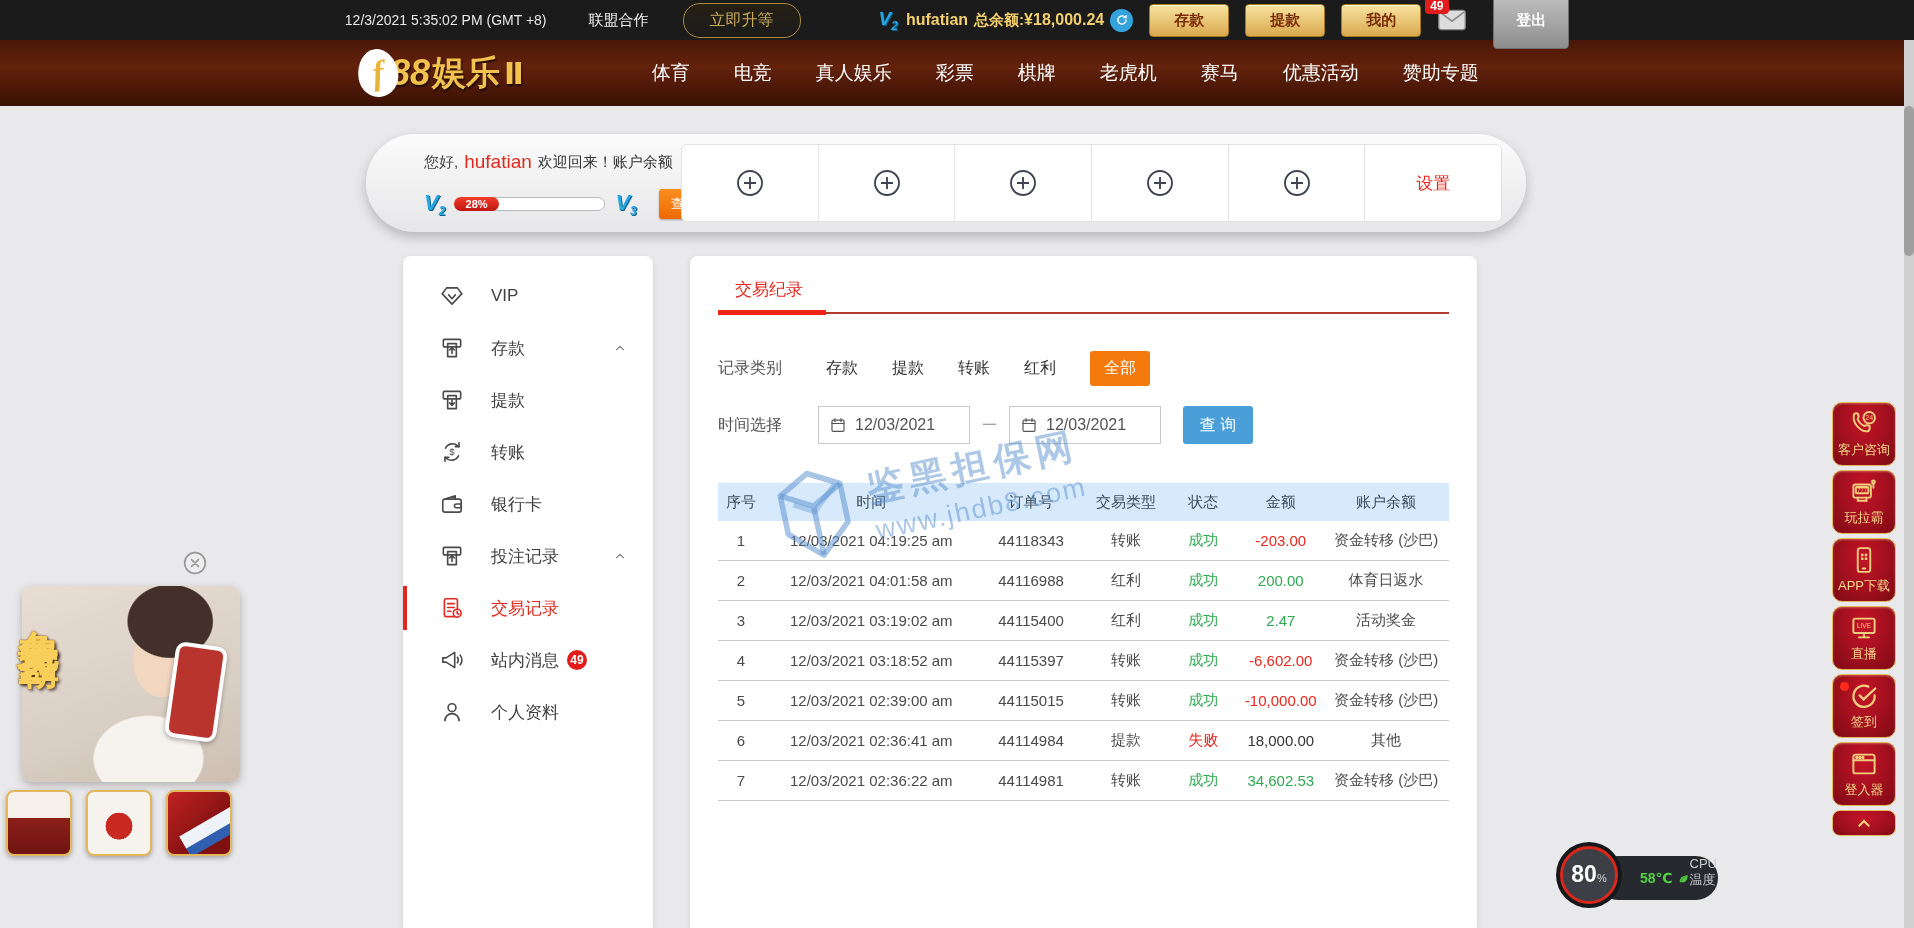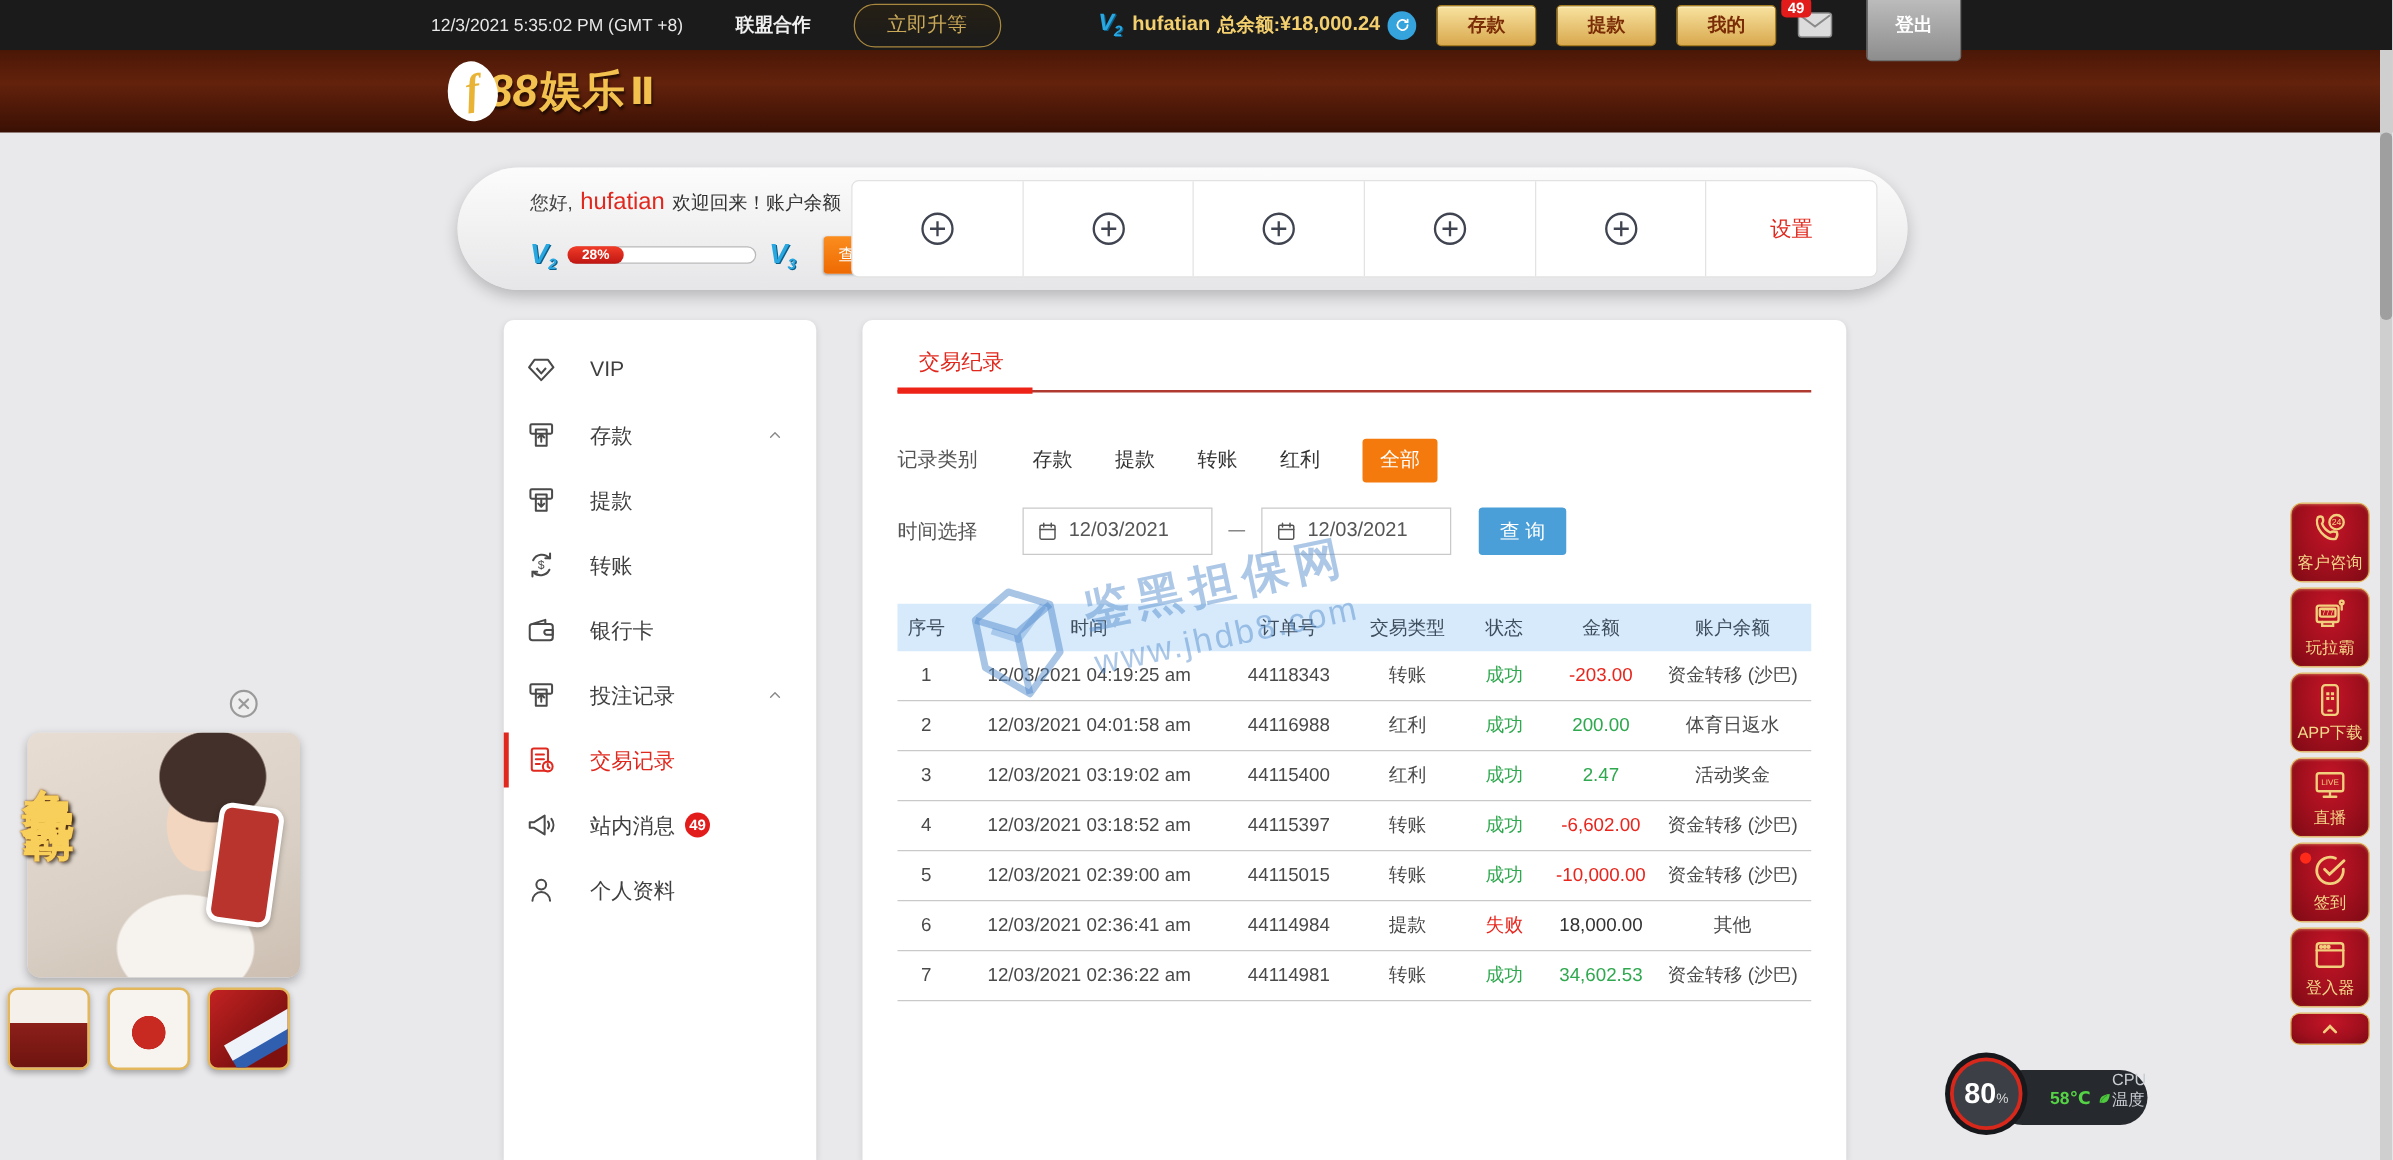--- a/index.html
+++ b/index.html
@@ -5,21 +5,21 @@
   * { margin:0; padding:0; box-sizing:border-box; }
   html,body { width:1914px; height:928px; }
   body { font-family:"Liberation Sans","DejaVu Sans",sans-serif; background:#e9e9eb; overflow:hidden; }
   .screen { position:relative; width:1914px; height:928px; background:#e9e9eb; overflow:hidden; }
   svg { display:block; }
 
   
   .topbar { position:absolute; top:0; left:0; width:100%; height:40px; background:#1b1b1b; z-index:30; }
   .topbar-inner { height:100%; display:flex; align-items:center; justify-content:center; gap:0; }
   .tb-time { color:#e8e8e8; font-size:14px; margin-right:42px; }
-  .tb-link { color:#f0f0f0; font-size:15px; font-weight:bold; margin-right:34px; cursor:pointer; }
+  .tb-link { color:#f0f0f0; font-size:15px; font-weight:normal; margin-right:34px; cursor:pointer; }
   .tb-upgrade { color:#c9a858; font-size:16px; border:1px solid #a8883e; border-radius:17px; padding:6px 26px; margin-right:78px; cursor:pointer; background:linear-gradient(180deg,#262015,#1b1b1b); }
   .vlogo { font-style:italic; font-weight:bold; color:#28a7e0; font-size:19px; text-shadow:1px 1px 0 #0d5f8a; }
   .vlogo sub { font-size:12px; }
   .tb-user { color:#f3cf6e; font-size:16px; font-weight:bold; margin:0 6px 0 8px; }
   .tb-balance-label { color:#f3cf6e; font-size:15px; font-weight:bold; }
   .tb-balance { color:#f3cf6e; font-size:16px; font-weight:bold; }
   .tb-refresh { width:23px; height:23px; border-radius:50%; background:#35a3dc; display:flex; align-items:center; justify-content:center; margin:0 16px 0 6px; cursor:pointer; }
   .gold-btn { background:linear-gradient(180deg,#f8e3a0,#d9a94e); border:1px solid #a57b1f; border-radius:4px; color:#7a2c06; font-size:15px; font-weight:bold; padding:6px 24px; margin-right:16px; cursor:pointer; box-shadow:inset 0 1px 0 #fff3c9; }
   .tb-mail { position:relative; width:30px; height:24px; margin-right:26px; cursor:pointer; }
   .tb-mail-badge { position:absolute; top:-10px; left:-12px; background:#e21b1b; color:#fff; font-size:12px; font-weight:bold; border-radius:4px; padding:2px 5px; line-height:1; }
@@ -50,21 +50,21 @@
   .progress-fill { position:absolute; left:-2px; top:-1px; height:14px; width:30%; background:linear-gradient(180deg,#f23c28,#bf1612); border-radius:8px; display:flex; align-items:center; justify-content:center; }
   .progress-label { color:#fff; font-size:11px; font-weight:bold; }
   .vip-btn { margin-left:22px; background:linear-gradient(180deg,#fb8d1f,#ee6a02); color:#fff; font-size:13px; padding:6px 12px; border-radius:3px; cursor:pointer; box-shadow:0 1px 2px rgba(0,0,0,.3); }
   .quick-card { position:absolute; right:24px; top:10px; width:821px; height:78px; background:#fff; border:1px solid #e2e2e2; border-radius:6px; display:flex; align-items:stretch; }
   .quick-cell { flex:1; display:flex; align-items:center; justify-content:center; border-right:1px solid #e3e3e3; cursor:pointer; color:#3f4450; }
   .quick-cell:last-child { border-right:none; }
   .quick-settings { color:#e0281e; font-size:17px; }
 
   
   .sidebar { position:absolute; left:403px; top:256px; width:250px; bottom:0; background:#fff; border-radius:8px 8px 0 0; box-shadow:0 2px 6px rgba(0,0,0,.10); padding-top:14px; z-index:5; }
-  .side-item { position:relative; height:52px; display:flex; align-items:center; padding-left:17px; cursor:pointer; color:#4a4a4a;text-align:right; }
+  .side-item { position:relative; height:52px; display:flex; align-items:center; padding-left:36px; cursor:pointer; color:#4a4a4a;text-align:right; }
   .side-icon { width:26px; height:26px; color:#4a4a4a; }
   .side-label { font-size:17px; color:#3f3f3f; margin-left:26px; }
   .side-item.active .side-label { color:#e0281e; }
   .side-item.active .side-icon { color:#e0281e; }
   .side-item.active::before { content:""; position:absolute; left:0; top:4px; bottom:4px; width:4px; background:#e0281e; }
   .side-chev { position:absolute; right:26px; color:#8a8a8a; }
   .side-badge { margin-left:8px; background:#e21b1b; color:#fff; font-size:12px; font-weight:bold; min-width:20px; height:20px; border-radius:50%; display:flex; align-items:center; justify-content:center; }
 
   .main-card { position:absolute; left:690px; top:256px; width:787px; bottom:0; background:#fff; border-radius:8px 8px 0 0; box-shadow:0 2px 6px rgba(0,0,0,.10); z-index:5; }
   .tab-label { position:absolute; left:45px; top:22px; color:#e0281e; font-size:17px; cursor:pointer; }
@@ -171,20 +171,31 @@
     </div>
   </div>
 
   <div class="nav">
     <div class="logo">
       <span class="logo-f">f</span>
       <span class="logo-num">88</span>
       <span class="logo-text">娱乐</span>
       <span class="logo-suffix">Ⅱ</span>
     </div>
+    <div class="nav-items">
+      <span class="nav-item">体育</span>
+      <span class="nav-item">电竞</span>
+      <span class="nav-item">真人娱乐</span>
+      <span class="nav-item">彩票</span>
+      <span class="nav-item">棋牌</span>
+      <span class="nav-item">老虎机</span>
+      <span class="nav-item">赛马</span>
+      <span class="nav-item">优惠活动</span>
+      <span class="nav-item">赞助专题</span>
+    </div>
   </div>
 
   <div class="welcome">
     <div class="w-left">
       <div class="w-line1">
         <span class="w-hi">您好,</span>
         <span class="w-user">hufatian</span>
         <span class="w-back">欢迎回来！账户余额</span>
         <span class="w-balance">¥18,000.24</span>
         <span class="w-refresh">

